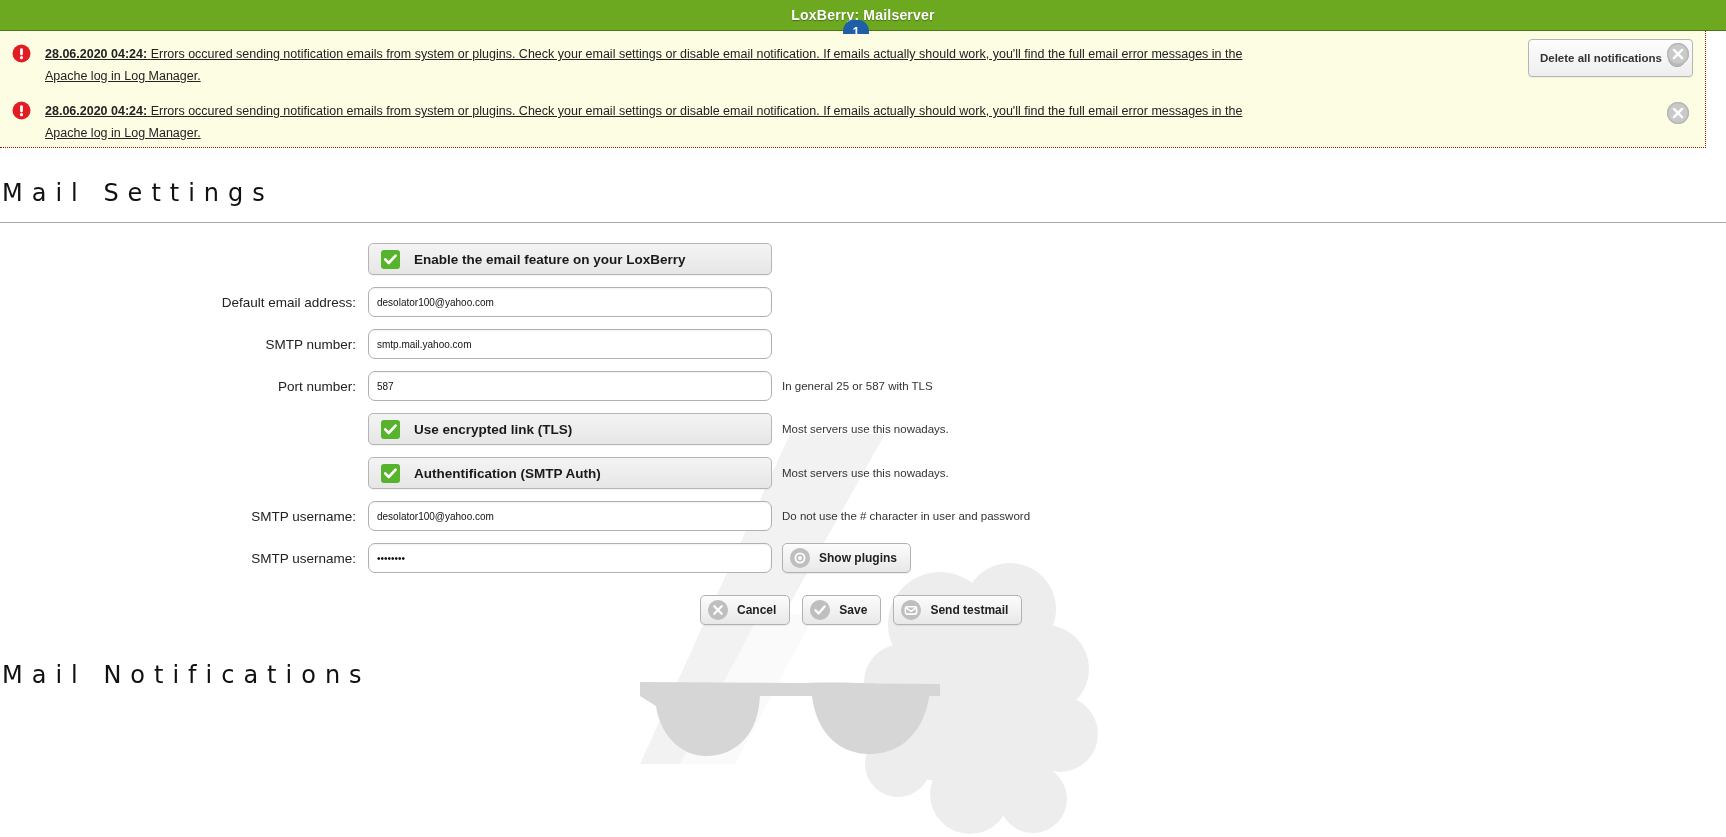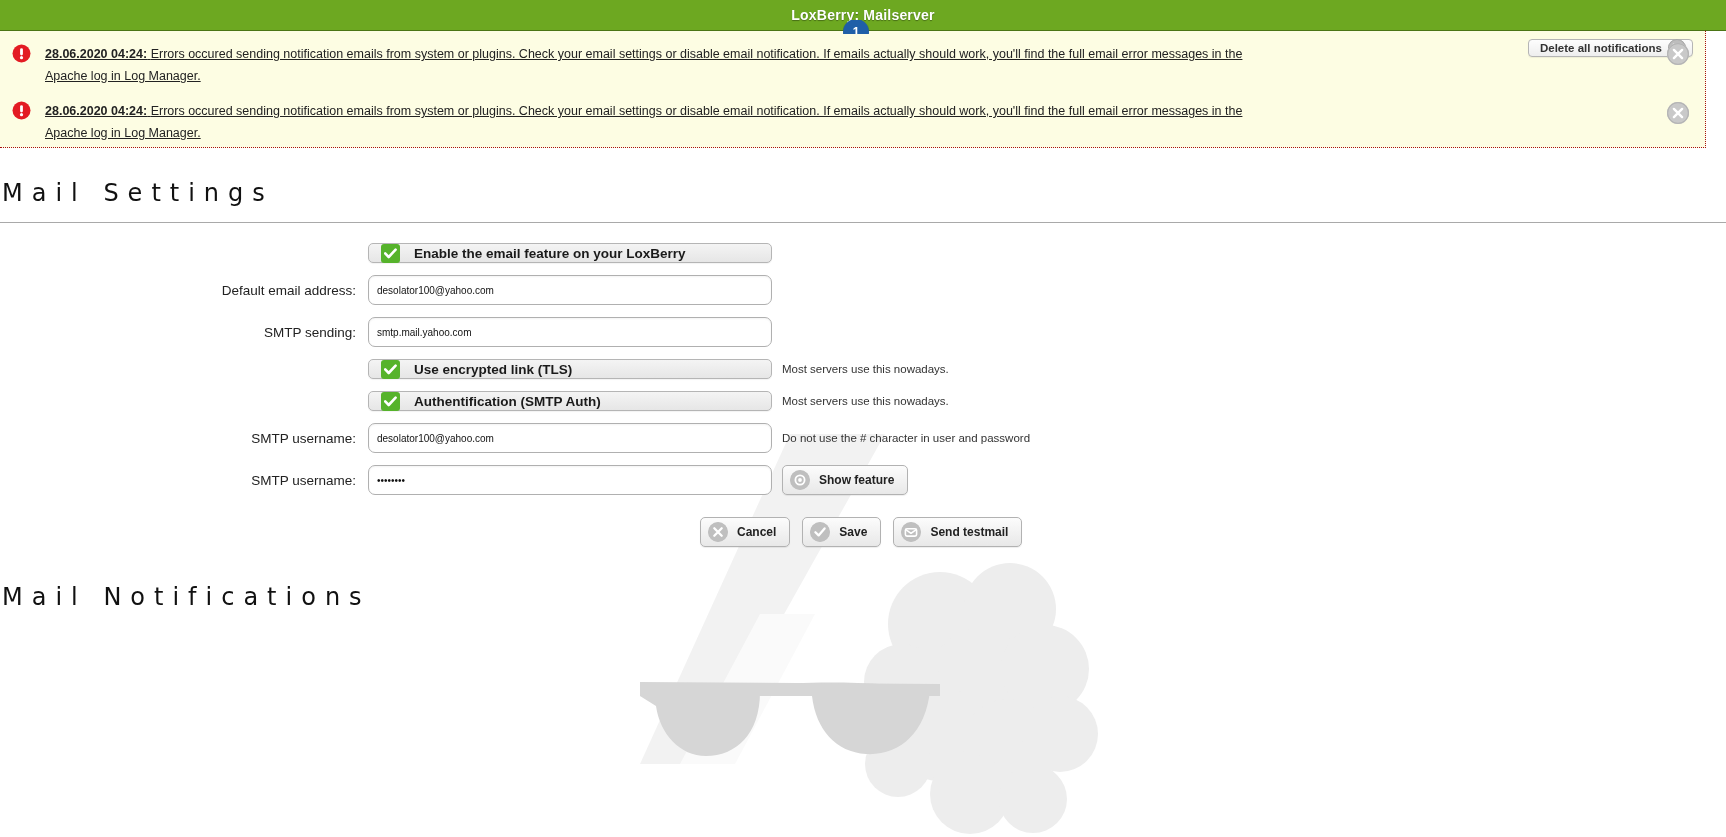--- a/index.html
+++ b/index.html
@@ -62,21 +62,21 @@
     border-top: none;
     border-left: none;
     width: 1706px;
     min-height: 116px;
     padding: 0;
   }
   .delete-all-btn {
     position: absolute;
     right: 12px;
     top: 8px;
-    height: 18px;
+    height: 38px;
     padding: 0 30px 0 11px;
     background: linear-gradient(to bottom, #fdfdfd 0%, #eeeeee 100%);
     border: 1px solid #b5b5b5;
     border-radius: 4px;
     font-size: 11.5px;
     font-weight: bold;
     color: #333;
     display: flex;
     align-items: center;
     cursor: pointer;
@@ -210,21 +210,21 @@
   }
 
   .check-row {
     display: flex;
     align-items: center;
     margin-bottom: 12px;
   }
   .check-spacer { width: 368px; flex: 0 0 auto; }
   .checkbox-btn {
     width: 404px;
-    height: 20px;
+    height: 32px;
     display: flex;
     align-items: center;
     padding-left: 12px;
     background: linear-gradient(to bottom, #f4f4f4 0%, #e6e6e6 100%);
     border: 1px solid #b5b5b5;
     border-radius: 5px;
     cursor: pointer;
     box-shadow: 0 1px 1px rgba(0,0,0,.05);
     flex: 0 0 auto;
   }
@@ -393,26 +393,33 @@
     </div>
 
     <div class="frow">
       <div class="flabel">Default email address:</div>
       <div class="fctl">
         <input class="tinput" type="text" value="desolator100@yahoo.com" style="">
       </div>
     </div>
 
     <div class="frow">
-      <div class="flabel">SMTP sending:</div>
+      <div class="flabel">SMTP number:</div>
       <div class="fctl">
         <input class="tinput" type="text" value="smtp.mail.yahoo.com" style="">
       </div>
     </div>
 
+    <div class="frow">
+      <div class="flabel">Port number:</div>
+      <div class="fctl">
+        <input class="tinput" type="text" value="587" style="">
+      </div>
+      <div class="hint">In general 25 or 587 with TLS</div>
+    </div>
 
     <div class="check-row">
       <div class="check-spacer"></div>
       <div class="checkbox-btn">
         <span class="cbox">
           <svg width="13" height="11" viewBox="0 0 13 11">
             <path d="M1.2 5.4 L4.7 9 L11.6 1.6" stroke="#ffffff" stroke-width="2.6" fill="none" stroke-linecap="round" stroke-linejoin="round"></path>
           </svg>
         </span>
         <span class="cb-label">Use encrypted link (TLS)</span>
@@ -448,21 +455,21 @@
       </div>
       <div class="showpw-wrap">
         <div class="gbtn">
           <span class="gicon">
             <svg width="20" height="20" viewBox="0 0 20 20">
               <circle cx="10" cy="10" r="9.6" fill="#bfbfbf"></circle>
               <circle cx="10" cy="10" r="4.6" fill="none" stroke="#ffffff" stroke-width="1.8"></circle>
               <circle cx="10" cy="10" r="1.9" fill="#ffffff"></circle>
             </svg>
           </span>
-          <span>Show feature</span>
+          <span>Show plugins</span>
         </div>
       </div>
     </div>
 
     <div class="btnrow">
       <div class="gbtn">
         <span class="gicon">
           <svg width="20" height="20" viewBox="0 0 20 20">
             <circle cx="10" cy="10" r="9.6" fill="#bfbfbf"></circle>
             <path d="M6.3 6.3 L13.7 13.7 M13.7 6.3 L6.3 13.7" stroke="#ffffff" stroke-width="2.3" stroke-linecap="round"></path>

